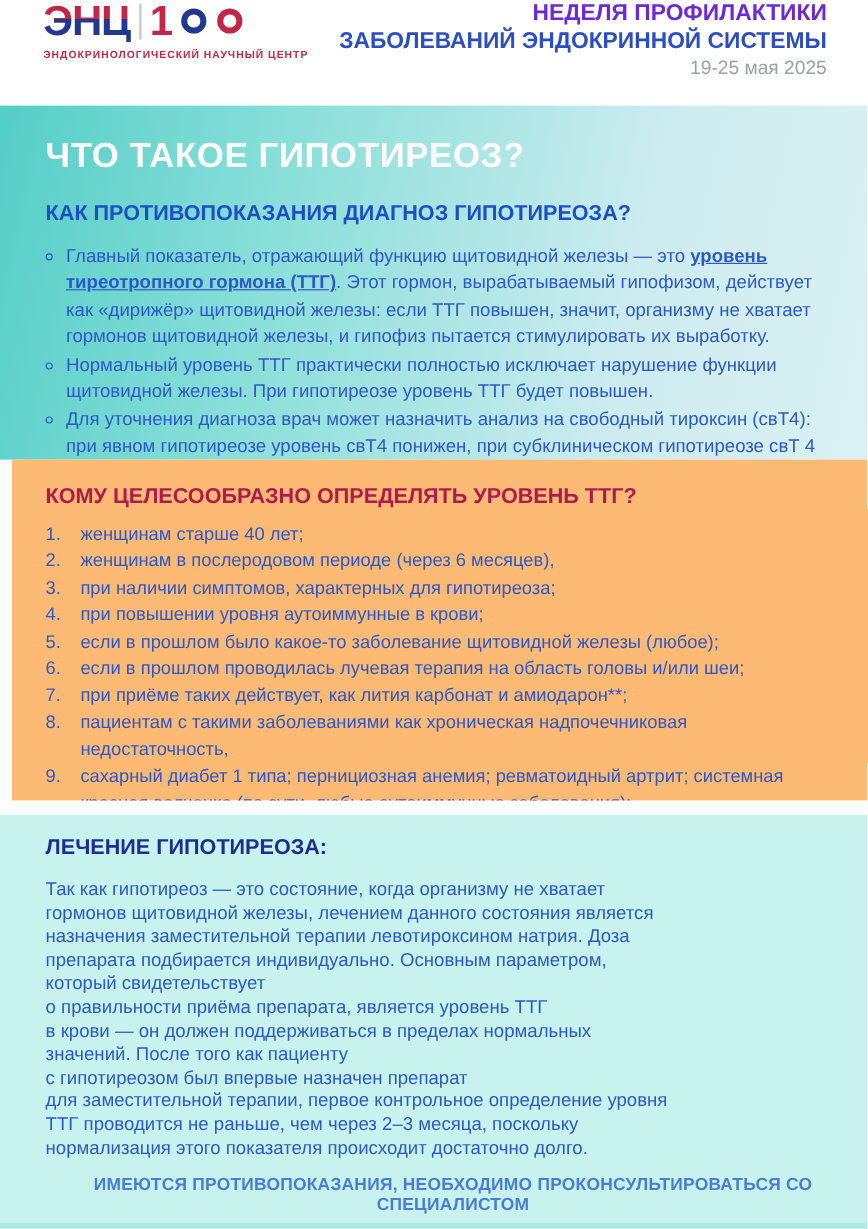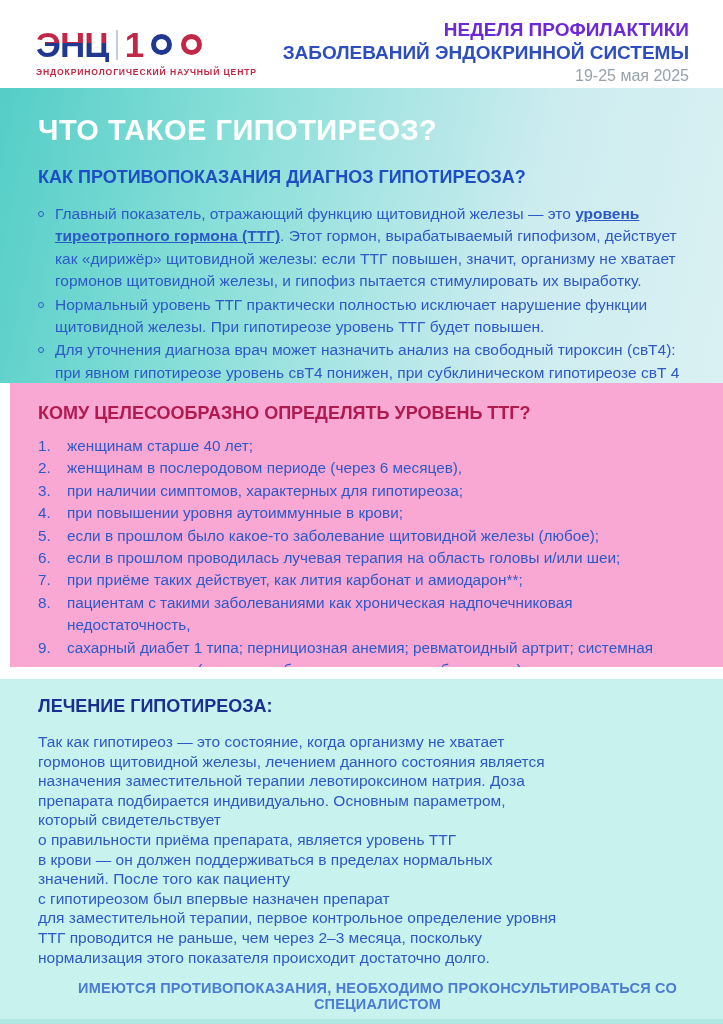--- a/index.html
+++ b/index.html
@@ -9,22 +9,22 @@
     position: relative;
     width: 723px; height: 1024px;
     background: #ffffff;
     overflow: hidden;
     margin: 0 auto;
   }
 
   
   .header {
     height: 88px;
-    display: flex; justify-content: space-between; align-items: center;
-    padding: 16px 34px 0 36px;
+    display: flex; justify-content: space-between; 
+    padding: 0 34px 0 36px;
     background: #ffffff;
   }
   .logo { display: flex; flex-direction: column; }
   .logo-top { display: flex; align-items: center; gap: 7px; }
   .logo-acronym {
     font-size: 35px; font-weight: 800; letter-spacing: -1px; line-height: 1;
     background-image: linear-gradient(#c22745 46%, #20388f 46%);
     -webkit-background-clip: text; background-clip: text;
     color: transparent;
   }
@@ -67,21 +67,21 @@
   .bullet-marker {
     flex: none; width: 6px; height: 6px; margin-top: 8px;
     border: 1.7px solid #2d59c7; border-radius: 50%;
   }
   .emph { font-weight: bold; text-decoration: underline; }
 
   
   .screening {
     height: 284px;
     margin-left: 10px;
-    background: #f9a8d4;
+    background: #fdba74;
     padding: 20px 28px 0 28px;
     overflow: hidden;
   }
   .screening-heading {
     color: #b01a4e; font-size: 18px; font-weight: bold;
     margin: 0 0 11px 0;
   }
   .screening-list { list-style: none; counter-reset: item; }
   .screening-list li {
     counter-increment: item;

